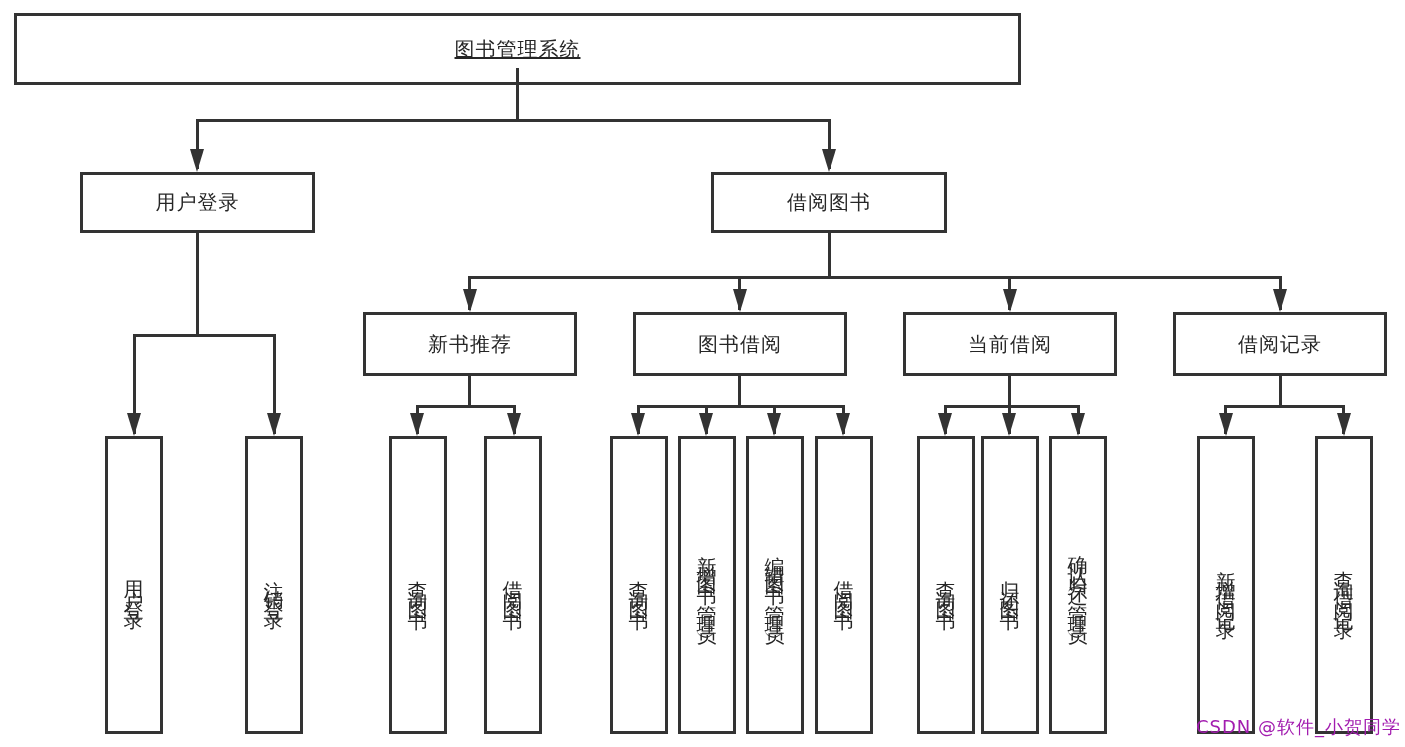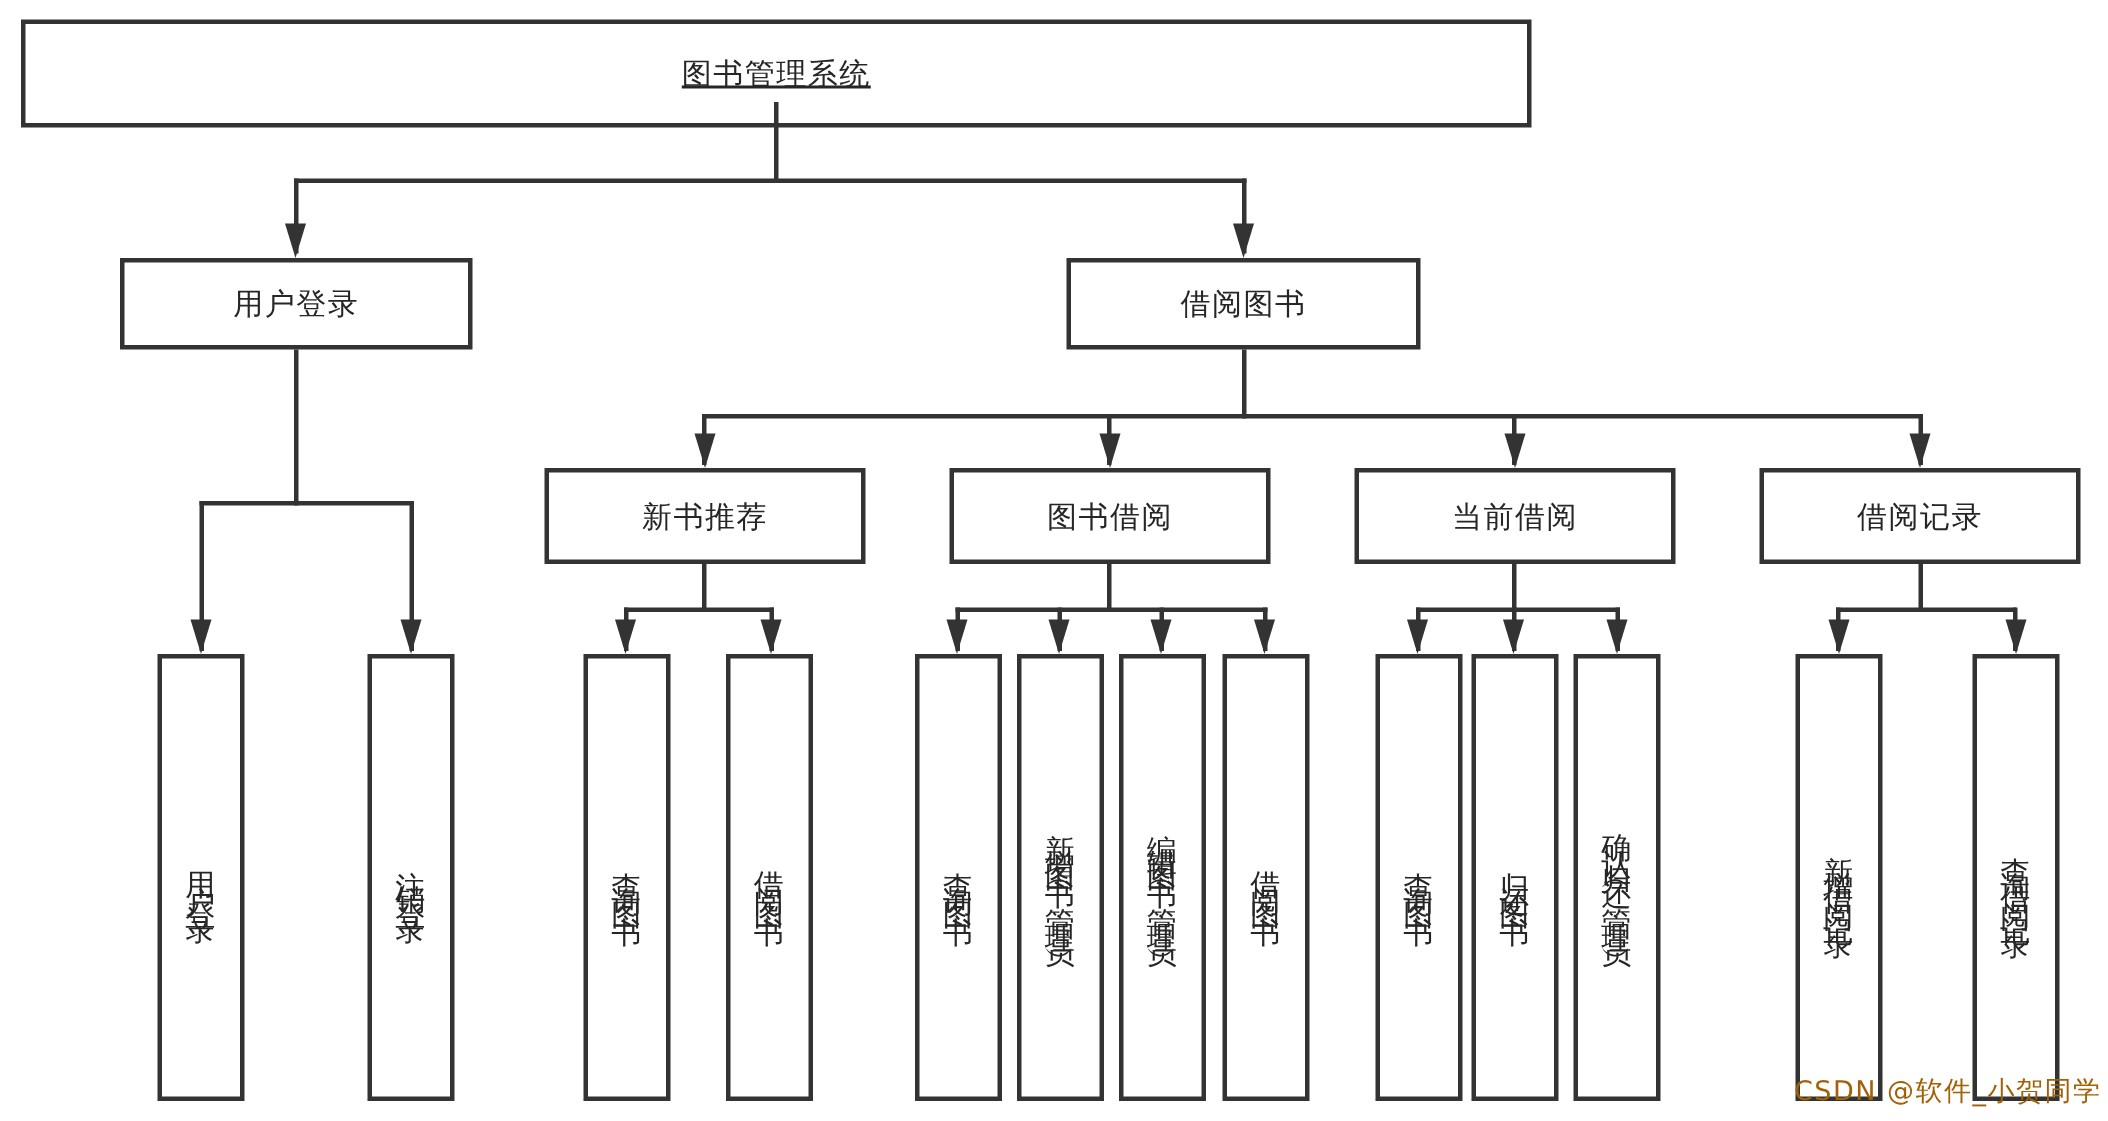--- a/index.html
+++ b/index.html
@@ -37,21 +37,21 @@
     position:absolute;
     width:0;height:0;
     border-left:7px solid transparent;
     border-right:7px solid transparent;
     border-top:23px solid #333333;
   }
   .watermark{
     position:absolute;
     right:4px;bottom:8px;
     font-size:18px;
-    color:#a16207;
+    color:#a21caf;
     letter-spacing:1px;
     z-index:5;
   }
 </style>
 </head>
 <body>
 
 <div class="canvas">
 
   <div class="node" style="left:14px;top:13px;width:1007px;height:72px;text-decoration:underline;">图书管理系统</div>

